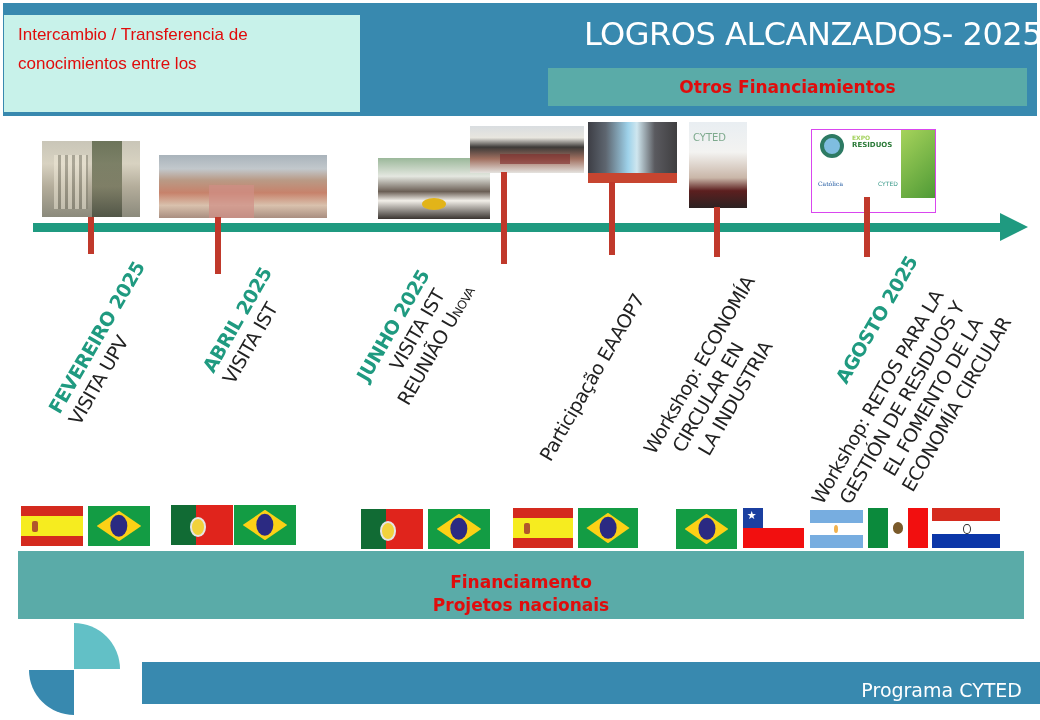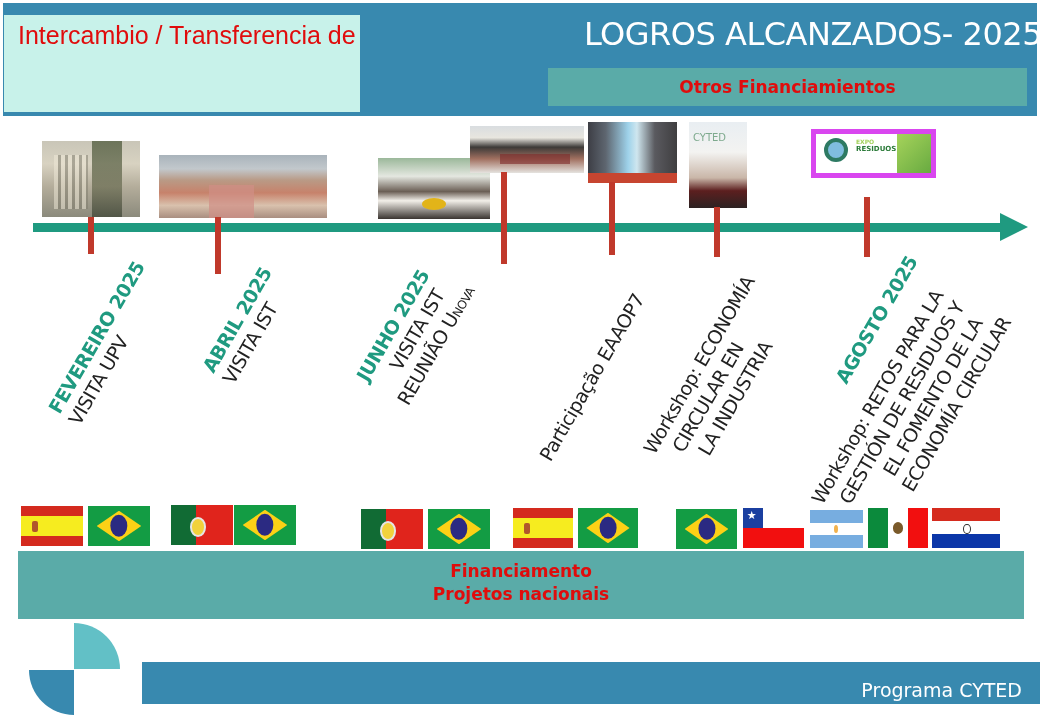--- a/index.html
+++ b/index.html
@@ -1,41 +1,41 @@
 <!DOCTYPE html>
 <html><head>
 <meta charset="utf-8">
 <style>
   * { box-sizing: border-box; margin: 0; padding: 0; }
   html, body { width: 1040px; height: 720px; background: #ffffff; overflow: hidden; }
   body { position: relative; font-family: "DejaVu Sans", "Liberation Sans", sans-serif; }
 
   .header-band { position: absolute; left: 3px; top: 3px; width: 1034px; height: 113px; background: #3889af; }
   .intro-box { position: absolute; left: 4px; top: 15px; width: 356px; height: 97px; background: #c8f2ea; padding: 6px 0 0 14px; }
-  .intro-box span { display: block; color: #e00c0c; font-family: "Liberation Sans", sans-serif; font-size: 25px; line-height: 28.5px; }
+  .intro-box span { display: block; color: #e00c0c; font-family: "Liberation Sans", sans-serif; font-size: 17px; line-height: 28.5px; }
   .main-title { position: absolute; left: 532px; top: 10px; width: 510px; text-align: right; color: #ffffff; font-family: "DejaVu Sans", sans-serif; font-size: 32px; letter-spacing: -0.5px; line-height: 48px; }
   .otros-box { position: absolute; left: 548px; top: 68px; width: 479px; height: 38px; background: #5aaba8; text-align: center; line-height: 38px; }
   .otros-box span { color: #e00c0c; font-weight: bold; font-size: 17px; font-family: "DejaVu Sans", sans-serif; }
 
   
   .photo { position: absolute; overflow: hidden; }
   .photo-1 { left: 42px; top: 141px; width: 98px; height: 76px; background: linear-gradient(180deg,#c9c6b8 0%,#d8d2c1 30%,#b4ad9b 60%,#8b8a7c 100%); }
   .photo-1::before { content:""; position:absolute; left:50px; top:0; width:30px; height:76px; background: linear-gradient(180deg,#4e5a3c,#6d6f55 60%,#3f4536); opacity:.75; }
   .photo-1::after { content:""; position:absolute; left:12px; top:14px; width:34px; height:54px; background: repeating-linear-gradient(90deg,#f0ead9 0 4px,#7d7a6b 4px 7px); opacity:.5; }
   .photo-2 { left: 159px; top: 155px; width: 168px; height: 63px; background: linear-gradient(180deg,#a9b3bb 0%,#c2c8cc 22%,#b99a86 40%,#c7826b 60%,#d9c1ad 80%,#a98e80 100%); }
   .photo-2::after { content:""; position:absolute; left:50px; top:30px; width:45px; height:33px; background:#d08e86; opacity:.7; }
   .photo-3 { left: 378px; top: 158px; width: 112px; height: 61px; background: linear-gradient(180deg,#9bb89a 0%,#e4e7e0 30%,#6b5f55 55%,#f2efe9 70%,#3a3430 100%); }
   .photo-3::after { content:""; position:absolute; left:44px; top:40px; width:24px; height:12px; background:#e2b419; border-radius:50%; }
   .photo-4 { left: 470px; top: 126px; width: 114px; height: 47px; background: linear-gradient(180deg,#d9dde0 0%,#e8e6df 25%,#3c3a38 45%,#a17060 70%,#e5e3df 100%); }
   .photo-4::after { content:""; position:absolute; left:30px; top:28px; width:70px; height:10px; background:#7e2a2a; opacity:.6; }
   .photo-5 { left: 588px; top: 122px; width: 89px; height: 61px; background: linear-gradient(90deg,#3d3e45 0%,#5e6670 20%,#9ed2ea 45%,#cfe6ef 55%,#5a5a5f 75%,#3f3e40 100%); }
   .photo-5::after { content:""; position:absolute; left:0; bottom:0; width:89px; height:10px; background:#c74530; }
   .photo-6 { left: 689px; top: 122px; width: 58px; height: 86px; background: linear-gradient(180deg,#e9eef2 0%,#f3f3f1 35%,#c9b6a8 65%,#5c1f1f 80%,#2c2222 100%); }
   .photo-6 span { position:absolute; left:4px; top:10px; font-size:10px; color:#7eaa8e; font-family:"DejaVu Sans",sans-serif; }
-  .photo-7 { left: 811px; top: 129px; width: 125px; height: 49px; background: #ffffff; border:5px solid #d946ef; }
+  .photo-7 { left: 811px; top: 129px; width: 125px; height: 84px; background: #ffffff; border:1px solid #d946ef; }
   .photo-7::before { content:""; position:absolute; right:0; top:0; width:34px; height:68px; background: linear-gradient(135deg,#a6d35b,#4f9a36); }
   .photo-7 .logo-ring { position:absolute; left:8px; top:4px; width:24px; height:24px; border-radius:50%; border:4px solid #2d7a63; background:#7fbde0; }
   .photo-7 .expo { position:absolute; left:40px; top:4px; font-size:6px; line-height:7px; font-weight:bold; color:#a4d25e; font-family:"DejaVu Sans",sans-serif; }
   .photo-7 .res { position:absolute; left:40px; top:11px; font-size:7px; font-weight:bold; color:#2a7a38; font-family:"DejaVu Sans",sans-serif; }
   .photo-7 .cyt { position:absolute; left:66px; top:50px; font-size:6px; color:#3a9a8a; font-family:"DejaVu Sans",sans-serif; }
   .photo-7 .cat { position:absolute; left:6px; top:50px; font-size:6px; color:#1e58a0; font-family:"DejaVu Serif",serif; }
 
   
   .timeline-line { position: absolute; left: 33px; top: 223px; width: 972px; height: 9px; background: #1f9a80; }
   .timeline-arrow { position: absolute; left: 1000px; top: 213px; width: 0; height: 0; border-top: 14px solid transparent; border-bottom: 14px solid transparent; border-left: 28px solid #1f9a80; }
@@ -59,35 +59,36 @@
   .flag-cl { background: linear-gradient(180deg,#ffffff 0 50%,#f20f0f 50% 100%); }
   .flag-cl::before { content:""; position:absolute; left:0; top:0; width:33%; height:50%; background:#1b3fa0; }
   .flag-cl::after { content:"★"; position:absolute; left:6%; top:2%; color:#ffffff; font-size:11px; line-height:14px; }
   .flag-ar { background: linear-gradient(180deg,#77ade0 0 33%,#ffffff 33% 66%,#77ade0 66% 100%); }
   .flag-ar::after { content:""; position:absolute; left:45%; top:40%; width:8%; height:20%; background:#f2b24e; border-radius:50%; }
   .flag-mx { background: linear-gradient(90deg,#0b8a3c 0 33%,#ffffff 33% 66%,#f20f0f 66% 100%); }
   .flag-mx::after { content:""; position:absolute; left:41%; top:35%; width:18%; height:30%; background:#7a5a2a; border-radius:50%; }
   .flag-py { background: linear-gradient(180deg,#d52b1e 0 33%,#ffffff 33% 66%,#0b36a8 66% 100%); }
   .flag-py::after { content:""; position:absolute; left:46%; top:40%; width:8%; height:20%; border:1px solid #333; border-radius:50%; }
 
-  .fin-band { position: absolute; left: 18px; top: 551px; width: 1006px; height: 68px; background: #5aaba8; text-align: center; padding-top: 9px; }
+  .fin-band { position: absolute; left: 18px; top: 551px; width: 1006px; height: 68px; background: #5aaba8; text-align: center; padding-top: 20px; }
   .fin-band span { display: block; color: #e00c0c; font-weight: bold; font-size: 17px; line-height: 23px; font-family: "DejaVu Sans", sans-serif; }
 
   .logo-q1 { position: absolute; left: 74px; top: 623px; width: 46px; height: 46px; background: #62c0c6; border-top-right-radius: 46px; }
   .logo-q2 { position: absolute; left: 29px; top: 670px; width: 45px; height: 45px; background: #3889af; border-bottom-left-radius: 45px; }
 
   .footer-band { position: absolute; left: 142px; top: 662px; width: 898px; height: 42px; background: #3889af; }
   .footer-band span { position: absolute; right: 18px; top: 17px; color: #ffffff; font-size: 19px; font-family: "DejaVu Sans", sans-serif; }
 </style>
 </head>
 <body>
 
 <div class="header-band"></div>
 <div class="intro-box">
   <span>Intercambio / Transferencia de</span>
+  <span>conocimientos entre los</span>
 </div>
 <div class="main-title">LOGROS ALCANZADOS- 2025</div>
 <div class="otros-box">
   <span>Otros Financiamientos</span>
 </div>
 
 <div class="photo photo-1"></div>
 <div class="photo photo-2"></div>
 <div class="photo photo-3"></div>
 <div class="photo photo-4"></div>

